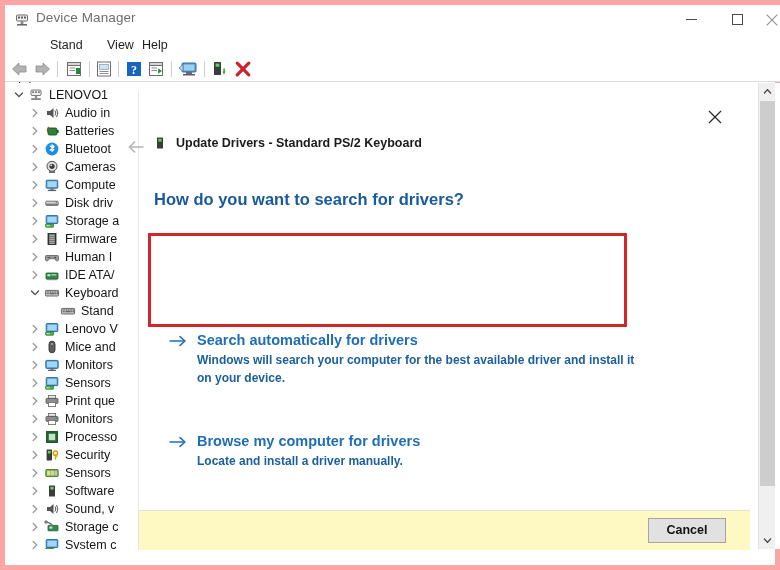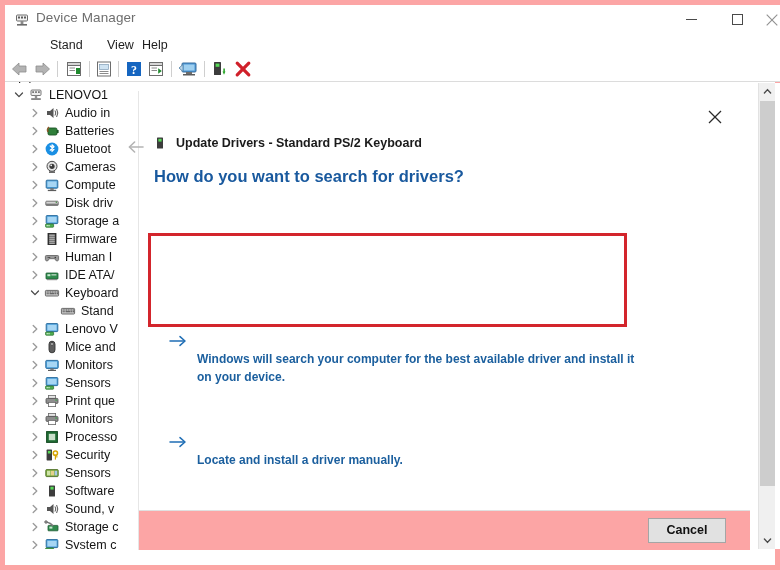--- a/index.html
+++ b/index.html
@@ -139,21 +139,21 @@
     display: flex; align-items: center; justify-content: center;
   }
   #dlg-head {
     position: absolute; left: 13px; top: 44px;
     display: flex; align-items: center; gap: 8px;
   }
   #dlg-head-icon { width: 16px; height: 16px; }
   #dlg-head-text { font-size: 12.5px; color: #1b1b1b; white-space: nowrap; }
 
   #dlg-question {
-    position: absolute; left: 15px; top: 76px;
+    position: absolute; left: 15px; top: 99px;
     font-size: 16.5px; color: #19599e; white-space: nowrap;
   }
 
   .choice {
     position: absolute; left: 30px; width: 470px;
     display: flex; gap: 10px;
   }
   .choice-arrow {
     flex: 0 0 18px; padding-top: 3px;
   }
@@ -167,21 +167,21 @@
   #choice-browse { top: 341px; }
 
   #redbox {
     position: absolute; left: 143px; top: 228px; width: 479px; height: 94px;
     border: 3px solid #d3252c;
     pointer-events: none;
   }
 
   #dlg-footer {
     position: absolute; left: 0; bottom: 0; width: 611px; height: 40px;
-    background: #fca5a5; border-top: 1px solid #e0e0e0;
+    background: #fef9c3; border-top: 1px solid #e0e0e0;
   }
   #cancel-button {
     position: absolute; right: 24px; top: 7px;
     width: 78px; height: 25px;
     background: #e1e1e1; border: 1px solid #a5a5a5;
     font-family: "Liberation Sans", sans-serif;
     font-size: 12.5px; color: #111111;
     line-height: 23px; text-align: center;
     cursor: default;
   }
@@ -803,34 +803,34 @@
     <div id="dlg-question">How do you want to search for drivers?</div>
 
     <div class="choice" id="choice-auto">
       <span class="choice-arrow">
         <svg width="18" height="14" viewBox="0 0 18 14">
           <line x1="1" y1="7" x2="15.4" y2="7" stroke="#1f6eb5" stroke-width="1.5" stroke-linecap="round"></line>
           <path d="M11 2.6 L16 7 L11 11.4" fill="none" stroke="#1f6eb5" stroke-width="1.5" stroke-linecap="round" stroke-linejoin="round"></path>
         </svg>
       </span>
       <span>
-        <br>
+        <span class="choice-title">Search automatically for drivers</span><br>
         <span class="choice-desc">Windows will search your computer for the best available driver and install it on your device.</span>
       </span>
     </div>
 
     <div class="choice" id="choice-browse">
       <span class="choice-arrow">
         <svg width="18" height="14" viewBox="0 0 18 14">
           <line x1="1" y1="7" x2="15.4" y2="7" stroke="#1f6eb5" stroke-width="1.5" stroke-linecap="round"></line>
           <path d="M11 2.6 L16 7 L11 11.4" fill="none" stroke="#1f6eb5" stroke-width="1.5" stroke-linecap="round" stroke-linejoin="round"></path>
         </svg>
       </span>
       <span>
-        <br>
+        <span class="choice-title">Browse my computer for drivers</span><br>
         <span class="choice-desc">Locate and install a driver manually.</span>
       </span>
     </div>
 
     <div id="dlg-footer">
       <div id="cancel-button">Cancel</div>
     </div>
   </div>
 
   <div id="redbox"></div>

